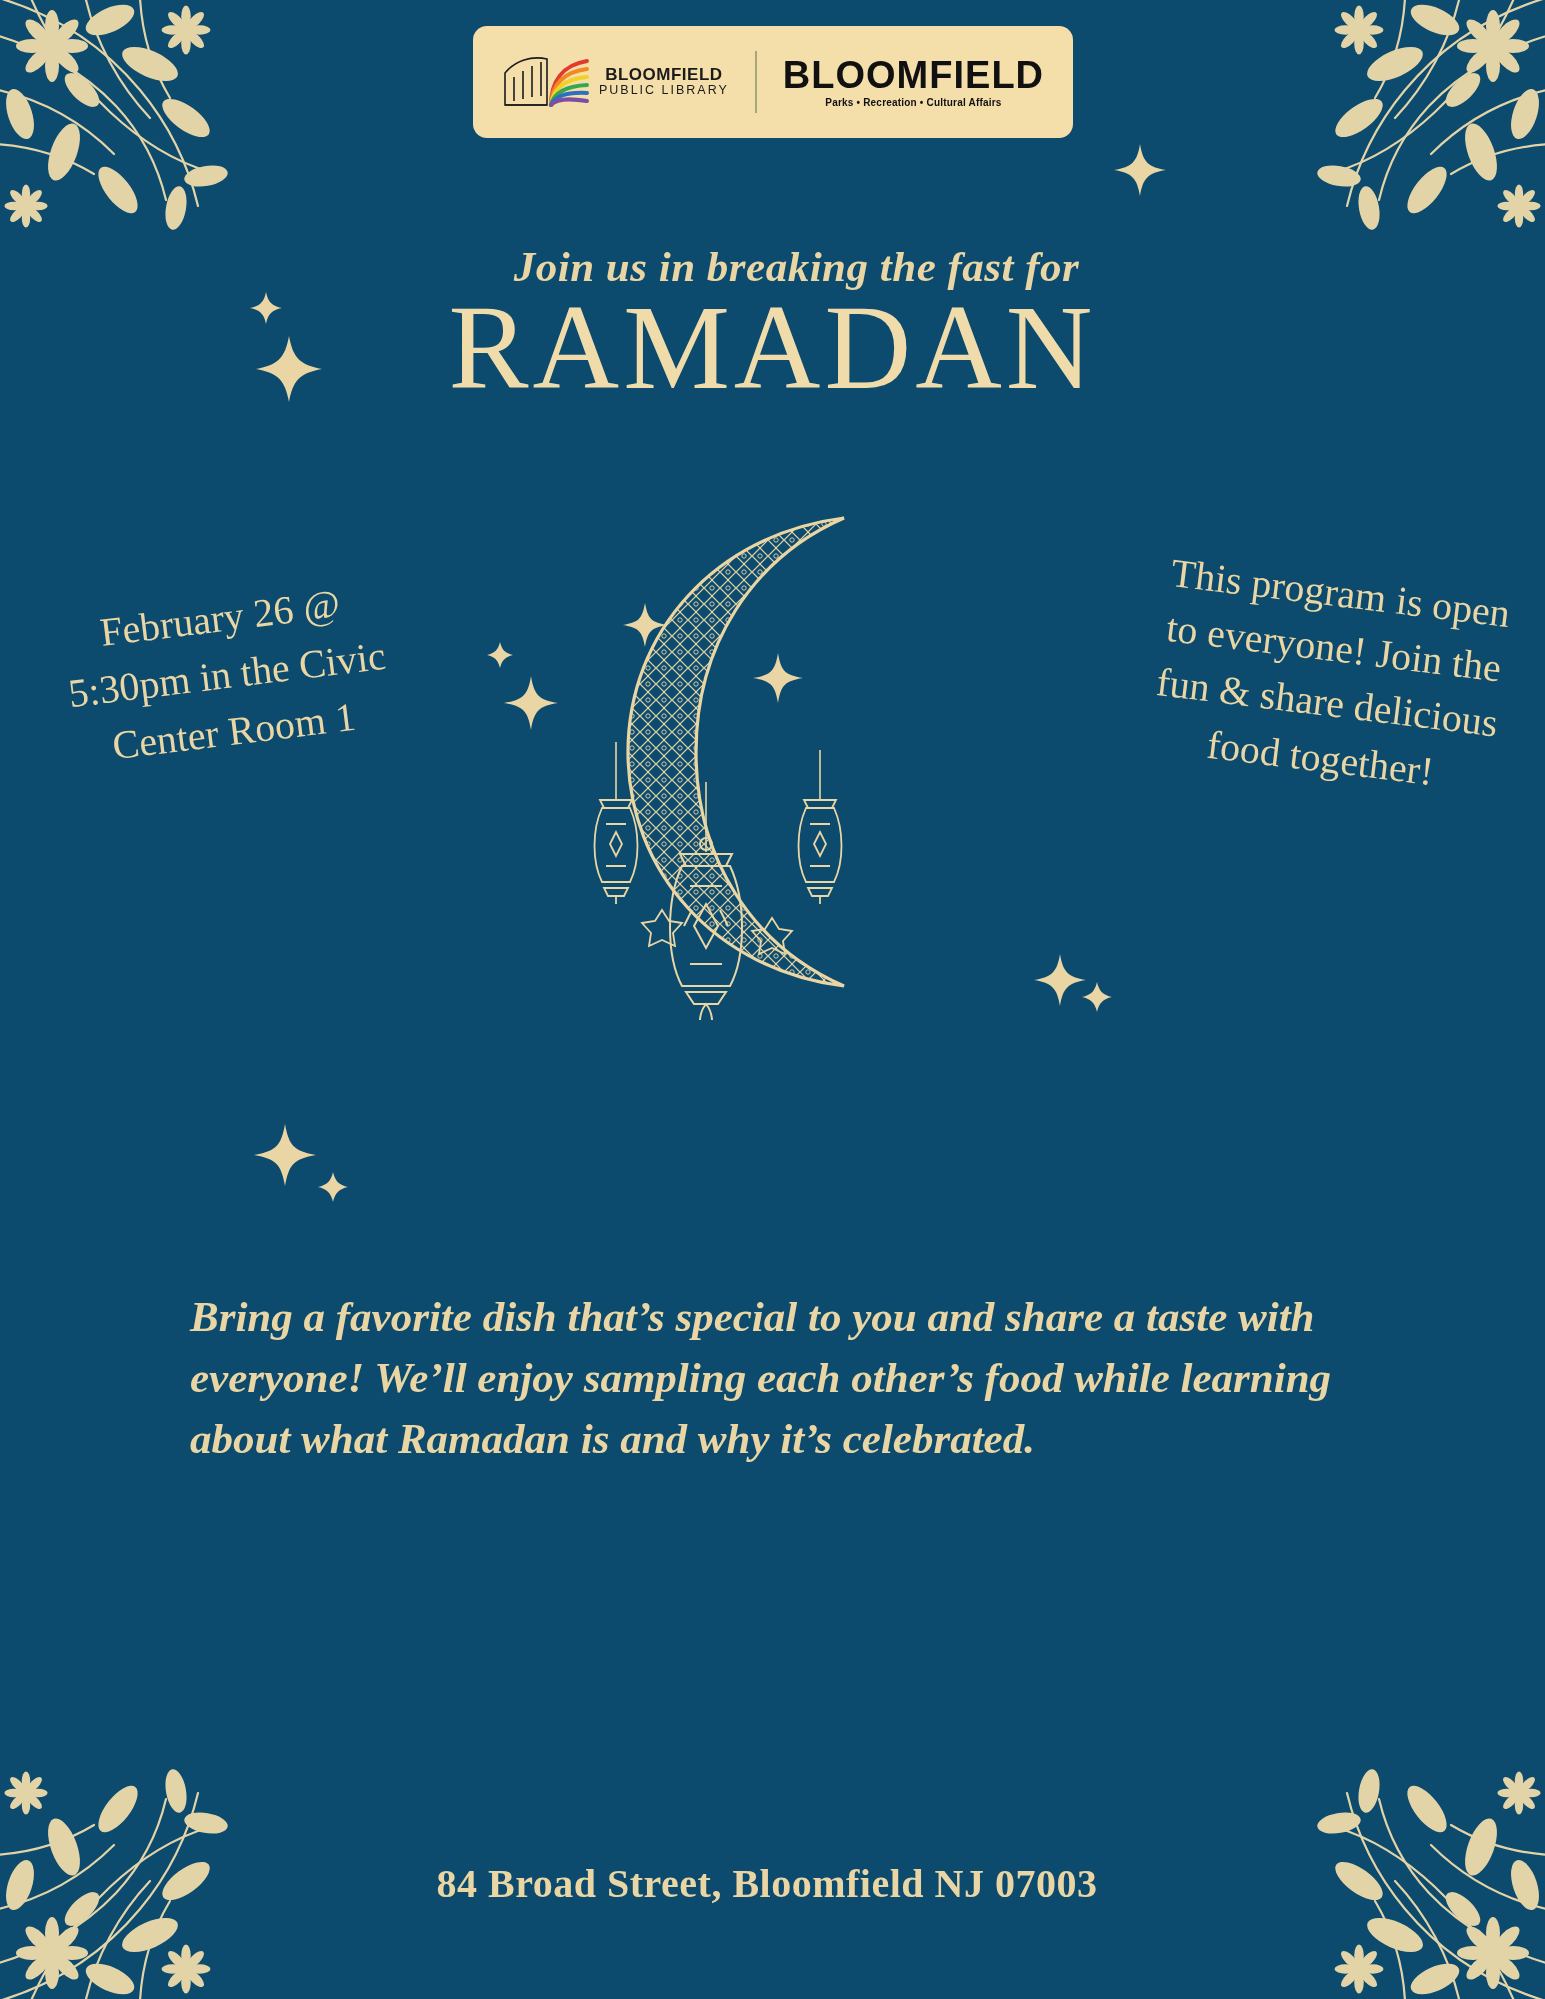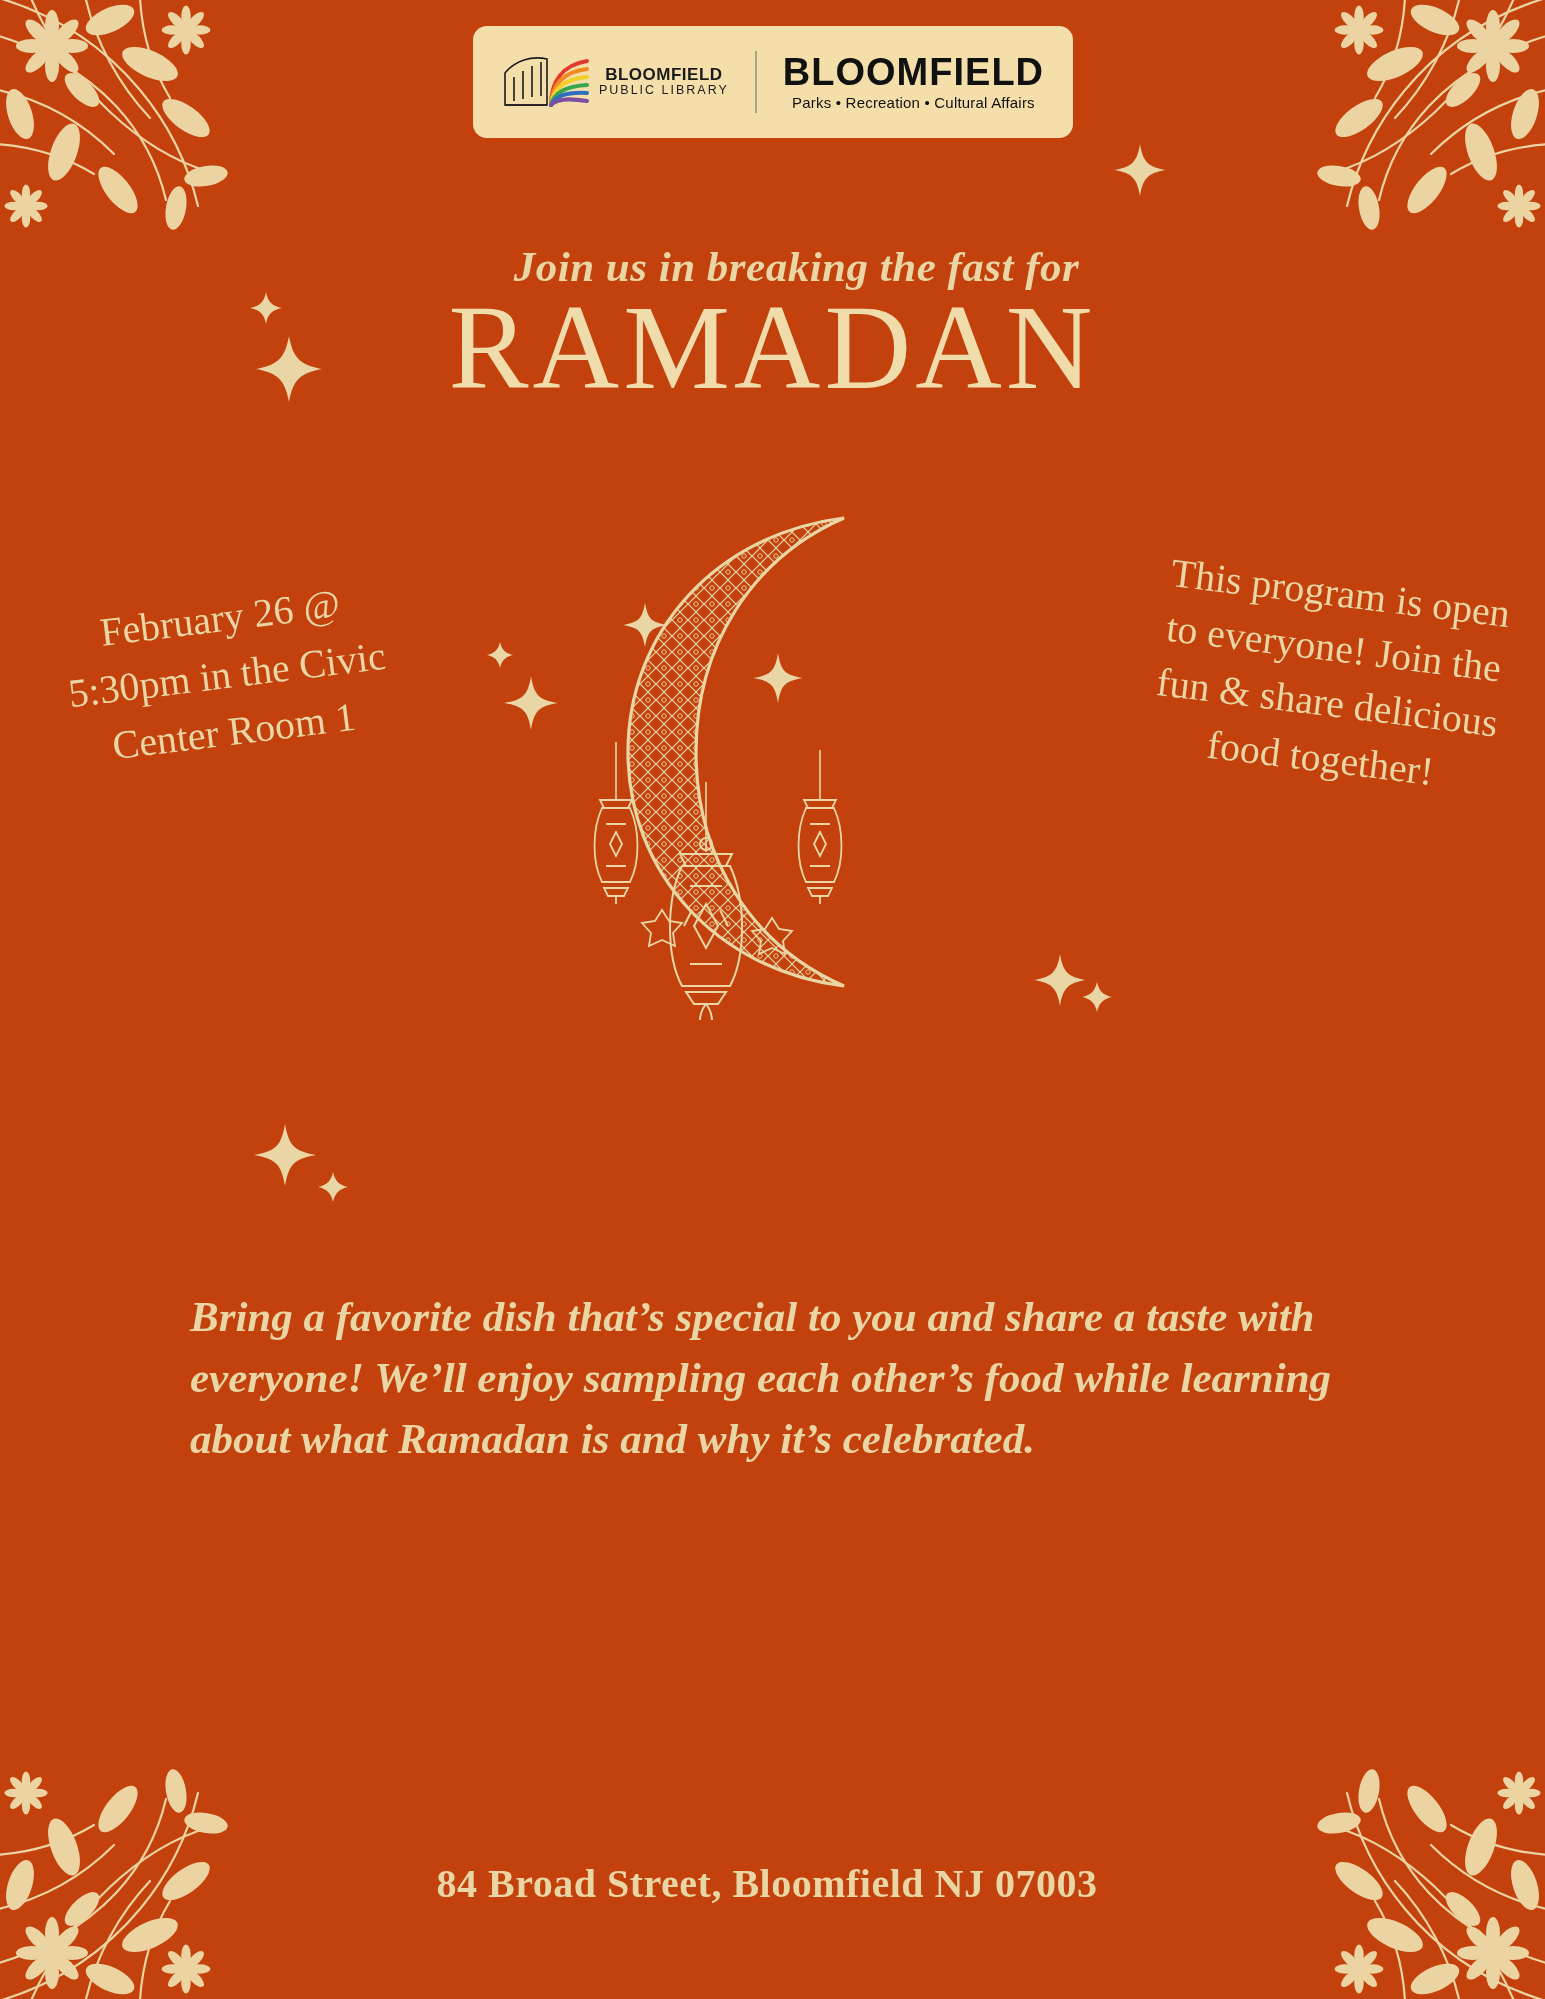--- a/index.html
+++ b/index.html
@@ -10,21 +10,21 @@
     width: 1545px;
     height: 1999px;
     background: #0d3d2b;
     font-family: "Liberation Serif", serif;
     overflow: hidden;
     position: relative;
   }
   .poster {
     position: absolute;
     inset: 0;
-    background: #c2410c;
+    background: #0c4a6e;
     overflow: hidden;
   }
 
   
   .corner {
     position: absolute;
     width: 330px;
     height: 330px;
     opacity: 0.95;
     pointer-events: none;
@@ -72,21 +72,21 @@
     background: #0d3d2b;
     opacity: 0.35;
   }
   .bpr {
     font-family: "Liberation Sans", sans-serif;
     color: #111;
     text-align: center;
     line-height: 1.05;
   }
   .bpr .b1 { font-size: 38px; font-weight: 700; letter-spacing: 1px; }
-  .bpr .b2 { font-size: 15px; font-weight: 400; letter-spacing: 0.2px; margin-top: 2px; }
+  .bpr .b2 { font-size: 10px; font-weight: 700; letter-spacing: 0.2px; margin-top: 2px; }
 
   
   .join-line {
     position: absolute;
     top: 242px;
     left: 0;
     right: 0;
     text-align: center;
     color: #e9d6a4;
     font-family: "Liberation Serif", serif;

